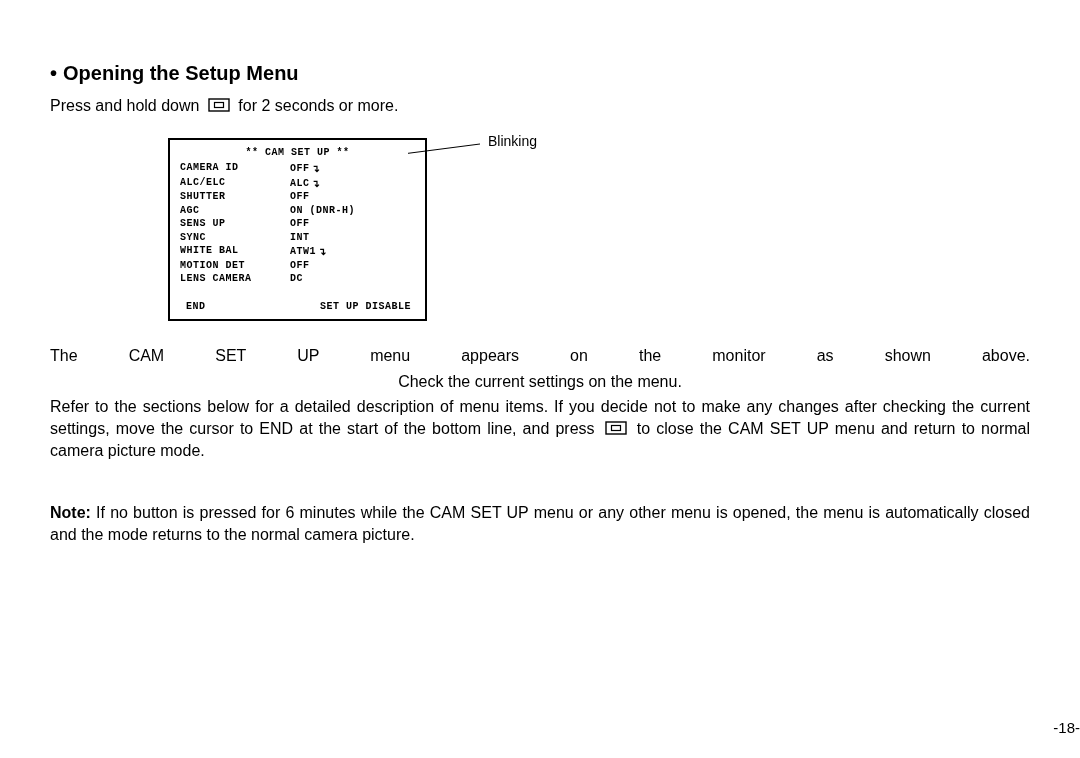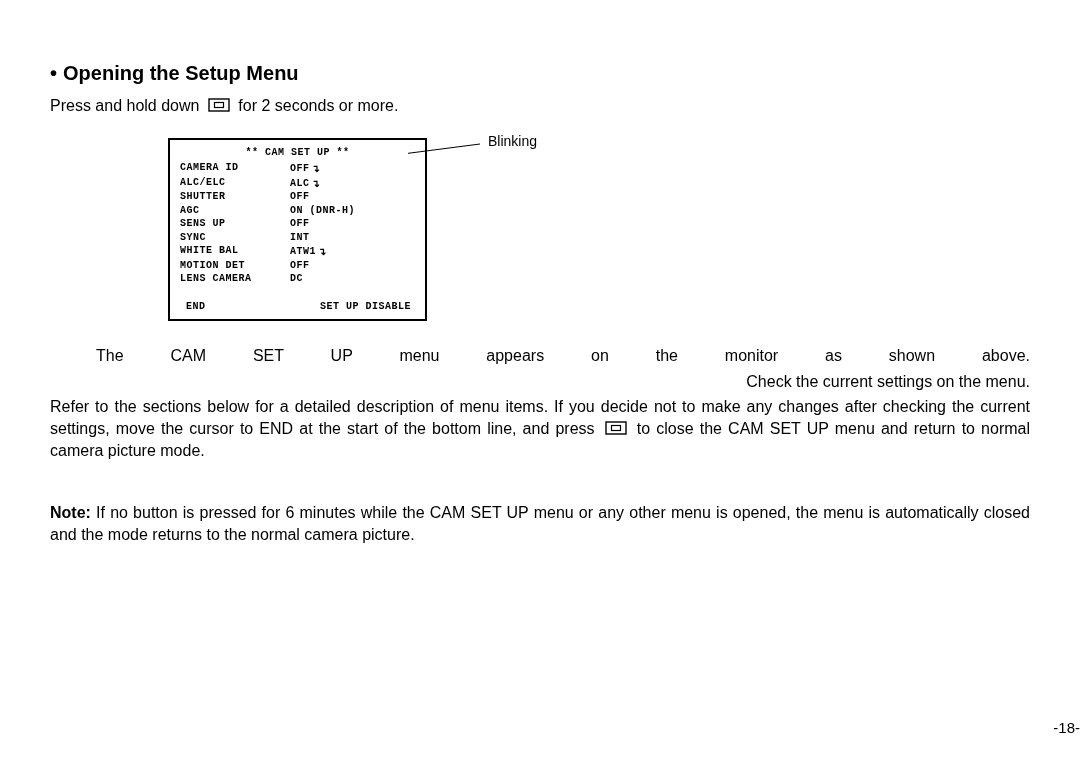--- a/index.html
+++ b/index.html
@@ -189,22 +189,22 @@
           <span class="menu-value">DC</span>
         </div>
 
         <div class="menu-bottom">
           <span>END</span>
           <span>SET UP DISABLE</span>
         </div>
       </div>
     </div>
 
-    <div class="para" style="text-align-last:justify;margin-left:46px;">The CAM SET UP menu appears on the monitor as shown above.</div>
-    <div class="para" style="text-align:right;">Check the current settings on the menu.</div>
+    <div class="para" style="text-align-last:justify;">The CAM SET UP menu appears on the monitor as shown above.</div>
+    <div class="para" style="text-align:center;">Check the current settings on the menu.</div>
     <div class="para">
       <span>Refer to the sections below for a detailed description of menu items. If you decide not to make any changes after checking the current settings, move the cursor to END at the start of the bottom line, and press </span>
       <span class="btn-icon">
         <svg width="22" height="14" viewBox="0 0 22 14">
           <rect x="1" y="1" width="20" height="12" fill="none" stroke="#000" stroke-width="1.4"></rect>
           <rect x="6.5" y="4.5" width="9" height="5" fill="none" stroke="#000" stroke-width="1.2"></rect>
         </svg>
       </span>
       <span> to close the CAM SET UP menu and return to normal camera picture mode.</span>
     </div>

